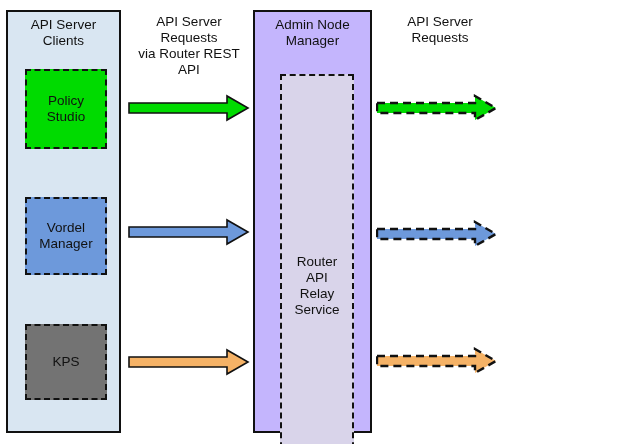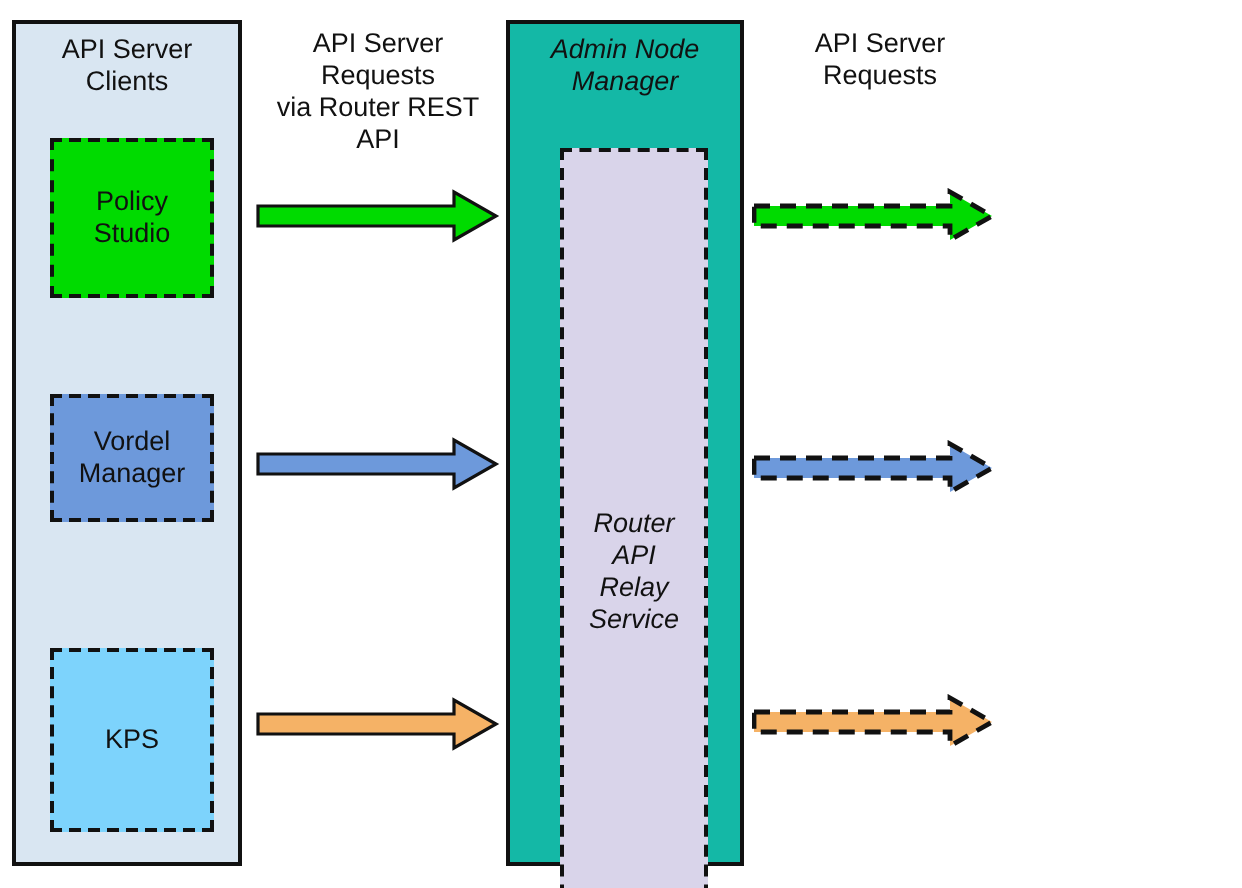--- a/index.html
+++ b/index.html
@@ -17,45 +17,45 @@
 
 <div id="canvas">
 
   <div class="panel" style="left: 6px; top: 10px; width: 115px; height: 423px; background: rgb(217, 230, 242);">
     <div class="panel-title">API Server
 Clients</div>
     <div class="node" style="left: 17px; top: 57px; width: 82px; height: 80px; background: rgb(0, 219, 0); text-align: center;">
       <span>Policy
 Studio</span>
     </div>
-    <div class="node" style="left: 17px; top: 185px; width: 82px; height: 64px; background: rgb(109, 153, 219);">
+    <div class="node" style="left: 17px; top: 185px; width: 82px; height: 78px; background: rgb(109, 153, 219);">
       <span>Vordel
 Manager</span>
     </div>
-    <div class="node" style="left: 17px; top: 312px; width: 82px; height: 92px; background: #7dd3fc;">
+    <div class="node" style="left: 17px; top: 312px; width: 82px; height: 76px; background: #737373;">
       <span>KPS</span>
     </div>
   </div>
 
   <div class="flow-label" style="left:124px;top:14px;width:130px;">API Server
 Requests
 via Router REST
 API</div>
 
   <svg class="arrow" style="left:128px;top:94px;" viewBox="0 0 122 28">
     <polygon points="1,9 99,9 99,2 120,14 99,26 99,19 1,19" stroke="#111" stroke-width="1.6" fill="#00DB00"></polygon>
   </svg>
   <svg class="arrow" style="left:128px;top:218px;" viewBox="0 0 122 28">
     <polygon points="1,9 99,9 99,2 120,14 99,26 99,19 1,19" stroke="#111" stroke-width="1.6" fill="#6D99DB"></polygon>
   </svg>
   <svg class="arrow" style="left:128px;top:348px;" viewBox="0 0 122 28">
     <polygon points="1,9 99,9 99,2 120,14 99,26 99,19 1,19" stroke="#111" stroke-width="1.6" fill="#F5B266"></polygon>
   </svg>
 
-  <div class="panel" style="left: 253px; top: 10px; width: 119px; height: 423px; background: #14b8a6; font-style: italic;">
+  <div class="panel" style="left: 253px; top: 10px; width: 119px; height: 423px; background: #c4b5fd;">
     <div class="panel-title">Admin Node
 Manager</div>
     <div class="node" style="left: 25px; top: 62px; width: 74px; height: 424px; background: rgb(217, 212, 234);">
       <span>Router
 API
 Relay
 Service</span>
     </div>
   </div>
 

